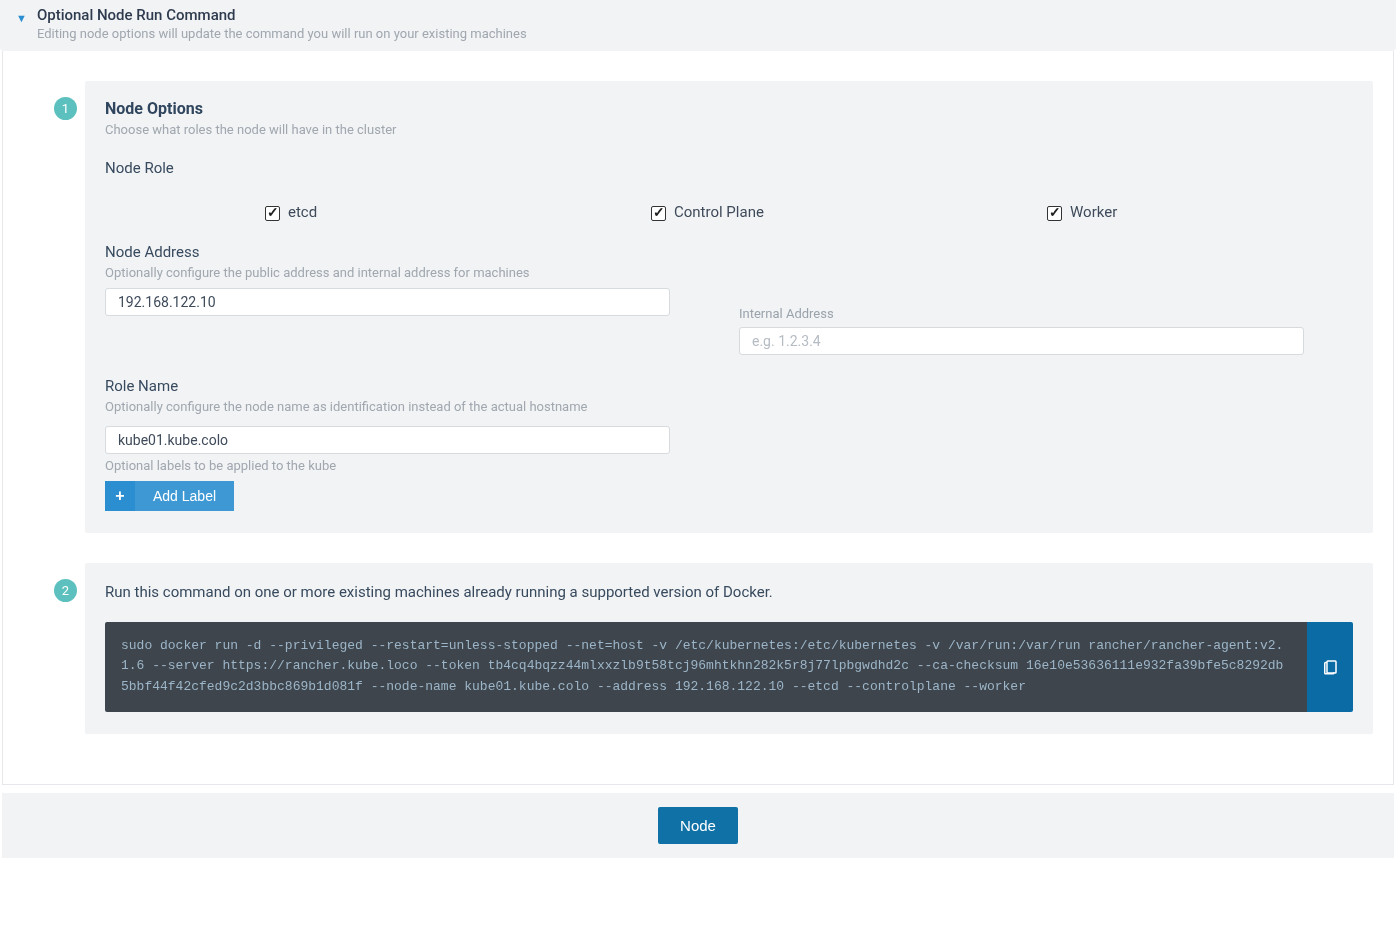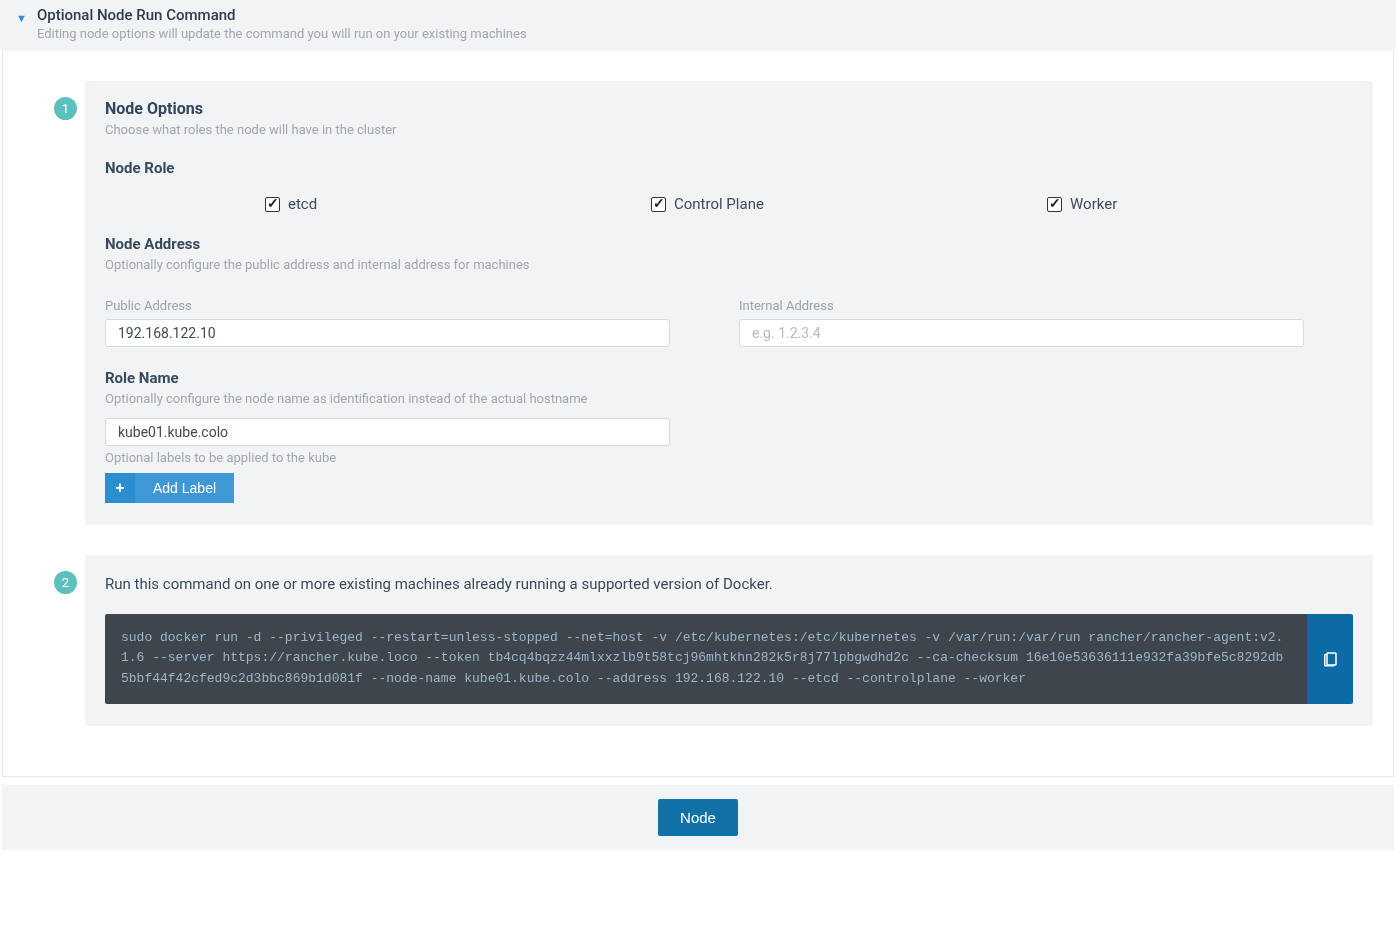--- a/index.html
+++ b/index.html
@@ -68,43 +68,43 @@
       font-weight: 700;
     }
     .step-subtitle {
       color: #a0a7af;
       font-size: 13px;
       margin-top: 4px;
     }
     .field-label {
       color: #374a5e;
       font-size: 15px;
-      font-weight: 700;
+      font-weight: 400;
       margin-top: 22px;
     }
     .field-sublabel {
       color: #a0a7af;
       font-size: 13px;
       margin-top: 4px;
     }
     .roles-row {
       display: flex;
       margin-top: 18px;
       padding: 0 20px;
     }
     .role-item {
       flex: 1;
       display: flex;
-      align-items: center;
+      align-items: flex-end;
       gap: 8px;
       justify-content: flex-start;
       padding-left: 140px;
     }
     .role-item:first-child { padding-left: 140px; }
-    .role-item:nth-child(2) { padding-left: 100px; }
+    .role-item:nth-child(2) { padding-left: 100px; margin-top: 8px; }
     .role-item:nth-child(3) { padding-left: 110px; }
     .role-check {
       width: 15px;
       height: 15px;
       border: 1.5px solid #333;
       border-radius: 2px;
       display: inline-flex;
       align-items: center;
       justify-content: center;
       background: #fff;
@@ -253,21 +253,20 @@
       <div class="role-item">
         <span class="role-check checked"></span>
         <span class="role-label">Worker</span>
       </div>
     </div>
 
     <div class="field-label">Node Address</div>
     <div class="field-sublabel">Optionally configure the public address and internal address for machines</div>
     <div class="addr-row">
       <div class="addr-col">
-        <div class="small-label">Public Address</div>
         <input type="text" class="text-input" value="192.168.122.10" style="">
       </div>
       <div class="addr-col">
         <div class="small-label">Internal Address</div>
         <input type="text" class="text-input" placeholder="e.g. 1.2.3.4" style="">
       </div>
     </div>
 
     <div class="field-label">Role Name</div>
     <div class="field-sublabel">Optionally configure the node name as identification instead of the actual hostname</div>

